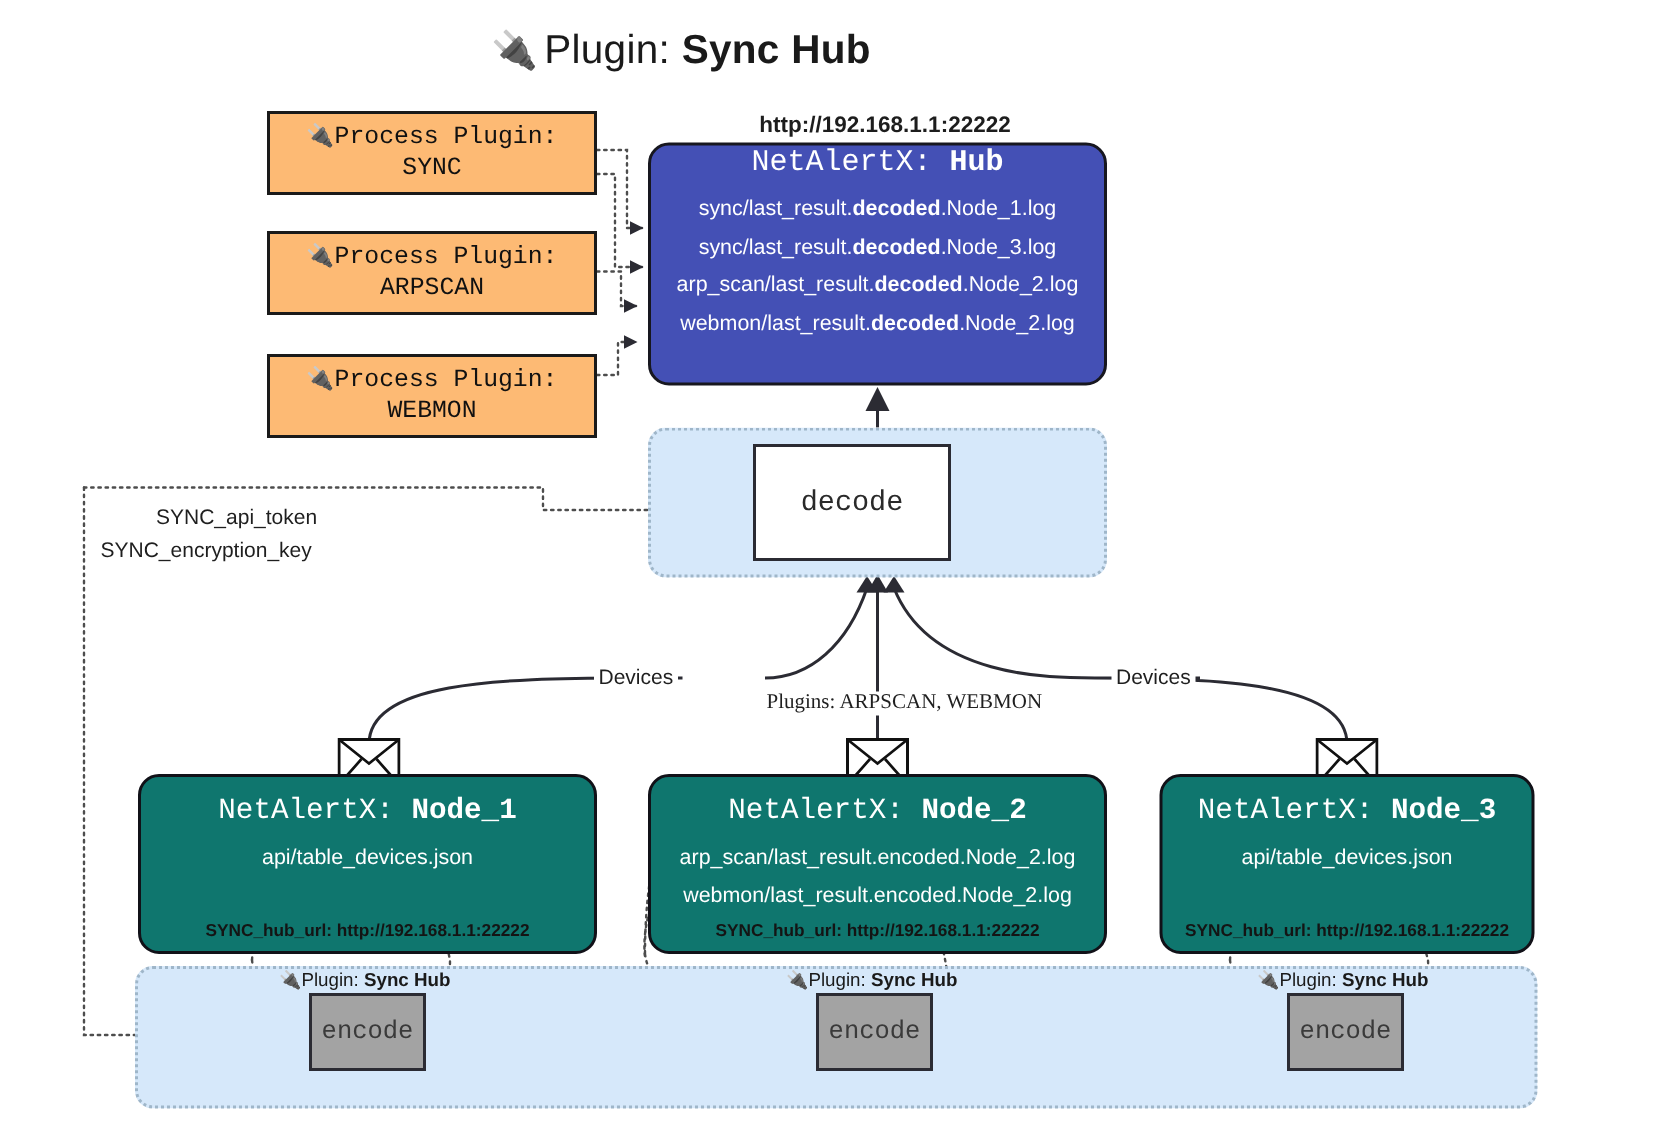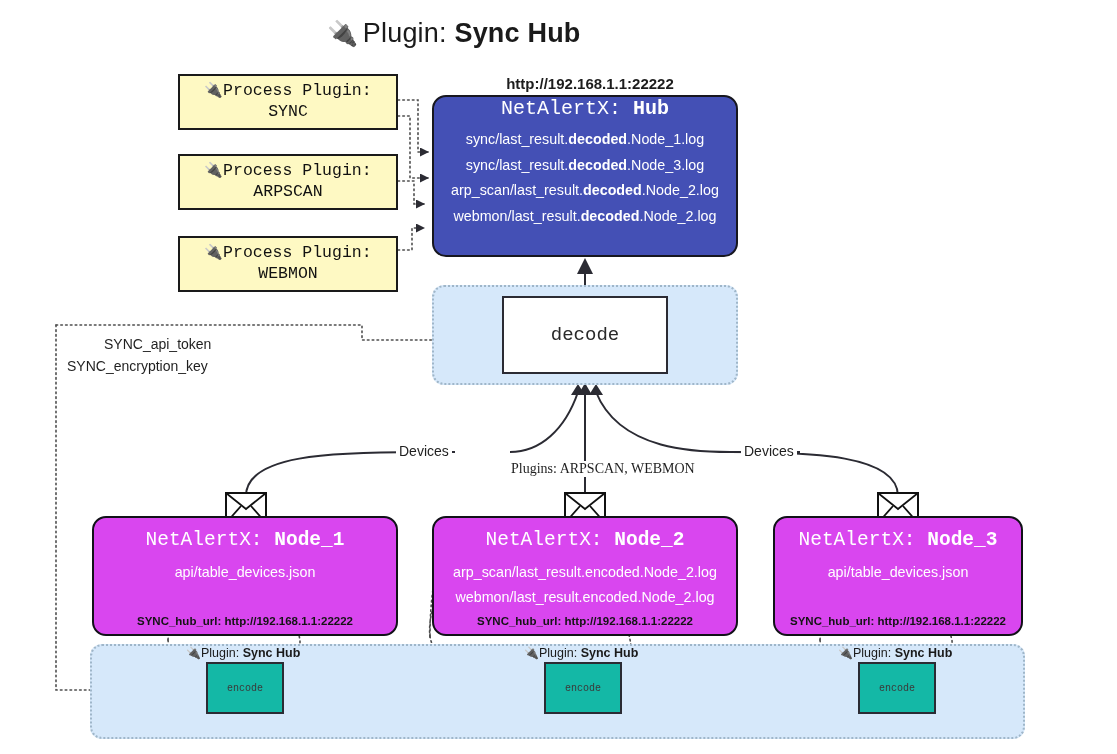--- a/index.html
+++ b/index.html
@@ -33,21 +33,21 @@
     letter-spacing: .2px;
     white-space: nowrap;
   }
   .page-title .plug { font-size: 25px; margin-right: 4px; }
   .page-title .strong { font-weight: bold; }
 
   
   .proc-box {
     position: absolute;
     width: 220px; height: 56px;
-    background: #fef9c3;
+    background: #fdba74;
     border: 2px solid #1a1a1a;
     font-family: "Liberation Mono", monospace;
     font-size: 16.5px;
     color: #111;
     display: flex;
     flex-direction: column;
     align-items: center;
     justify-content: center;
     line-height: 1.25;
   }
@@ -97,21 +97,21 @@
     position: absolute;
     left: 432px; top: 285px;
     width: 306px; height: 100px;
     background: #d6e8fa;
     border: 2px dotted #9fb6c9;
     border-radius: 12px;
   }
   .decode-box {
     position: absolute;
     left: 502px; top: 296px;
-    width: 166px; height: 78px;
+    width: 132px; height: 78px;
     background: #ffffff;
     border: 2px solid #2b2b33;
     display: flex; align-items: center; justify-content: center;
     font-family: "Liberation Mono", monospace;
     font-size: 19px;
     color: #2a2a2a;
   }
 
   
   .wire-label {
@@ -120,21 +120,21 @@
     font-size: 14px;
     color: #1f1f1f;
     padding: 0 3px;
     white-space: nowrap;
   }
 
   
   .node-box {
     position: absolute;
     width: 306px; height: 120px;
-    background: #d946ef;
+    background: #0f766e;
     border: 2px solid #111118;
     border-radius: 14px;
     padding-top: 11px;
   }
   .node-box.narrow { width: 250px; }
   .node-title {
     text-align: center;
     font-family: "Liberation Mono", monospace;
     font-size: 19.5px;
     color: #ffffff;
@@ -166,25 +166,25 @@
     position: absolute;
     left: 90px; top: 644px;
     width: 935px; height: 95px;
     background: #d6e8fa;
     border: 2px dotted #9fb6c9;
     border-radius: 12px;
   }
   .encode-box {
     position: absolute;
     width: 78px; height: 52px;
-    background: #14b8a6;
+    background: #a3a3a3;
     border: 2px solid #2b2b33;
     display: flex; align-items: center; justify-content: center;
     font-family: "Liberation Mono", monospace;
-    font-size: 10px;
+    font-size: 17px;
     color: #3a3a3a;
   }
   .encode-cap {
     position: absolute;
     font-size: 12.5px;
     color: #1a1a1a;
     white-space: nowrap;
   }
   .encode-cap .plug { font-size: 12px; }
   .encode-cap .strong { font-weight: bold; }

